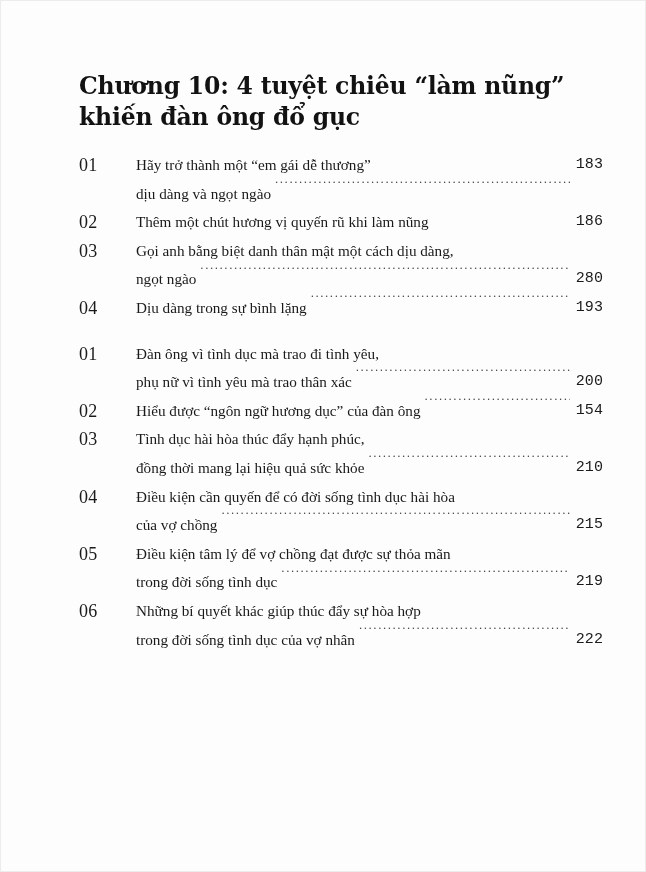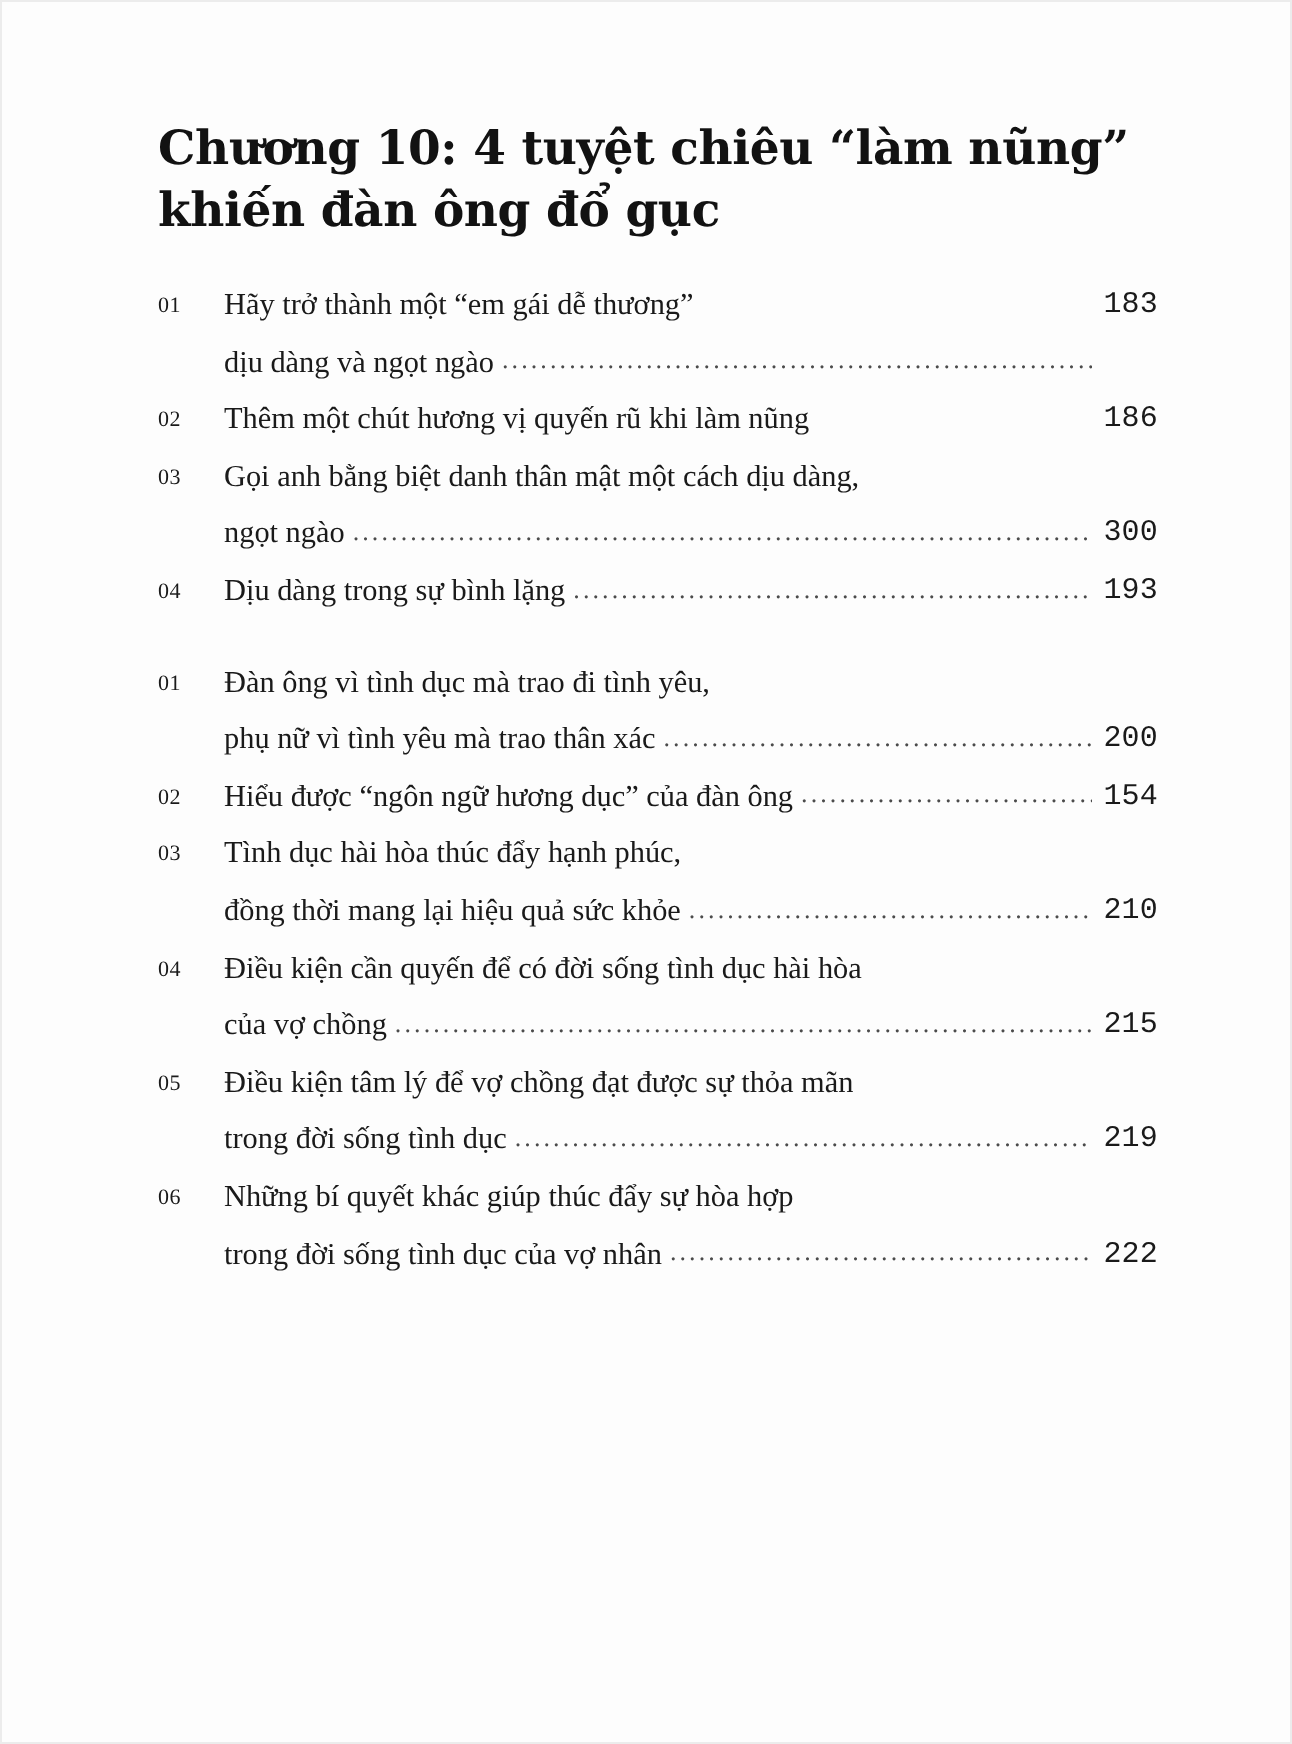--- a/index.html
+++ b/index.html
@@ -16,21 +16,21 @@
     width: 646px;
     height: 872px;
     box-sizing: border-box;
     background: #fdfdfd;
     border: 1px solid #ececec;
     overflow: hidden;
   }
   .content {
     position: absolute;
     left: 78px;
-    top: 58px;
+    top: 70px;
     width: 500px;
   }
 
   
   .chapter-heading {
     font-family: "DejaVu Serif", "Liberation Serif", serif;
     font-weight: 700;
     font-size: 23.5px;
     line-height: 31px;
     color: #121212;
@@ -56,33 +56,34 @@
   
   .entry {
     display: flex;
     align-items: flex-start;
     font-size: 15.2px;
     line-height: 28.6px;
     color: #1a1a1a;
   }
   .entry-num {
     flex: 0 0 33px;
-    font-size: 11px;
+    font-size: 18px;
     line-height: 28.6px;
     color: #1a1a1a;
     letter-spacing: 0.2px;
   }
   .entry-body {
     flex: 1 1 auto;
     min-width: 0;
   }
   .entry-line {
     display: flex;
-    align-items: flex-end;
+    align-items: flex-start;
     width: 100%;
+    margin-left: 24px;
   }
   .line-text {
     white-space: pre;
     flex: 0 0 auto;
   }
   .leader {
     flex: 1 1 auto;
     min-width: 0;
     position: relative;
     height: 1em;
@@ -155,21 +156,21 @@
             <span class="entry-num">03</span>
             <span class="entry-body">
               <span class="entry-line">
                 <span class="line-text">Gọi anh bằng biệt danh thân mật một cách dịu dàng,</span>
                 <span class="spacer"></span>
                 <span class="page-num"></span>
               </span>
               <span class="entry-line">
                 <span class="line-text">ngọt ngào</span>
                 <span class="leader"></span>
-                <span class="page-num">300</span>
+                <span class="page-num">280</span>
               </span>
             </span>
           </li>
           <li class="entry">
             <span class="entry-num">04</span>
             <span class="entry-body">
               <span class="entry-line">
                 <span class="line-text">Dịu dàng trong sự bình lặng</span>
                 <span class="leader"></span>
                 <span class="page-num">193</span>

